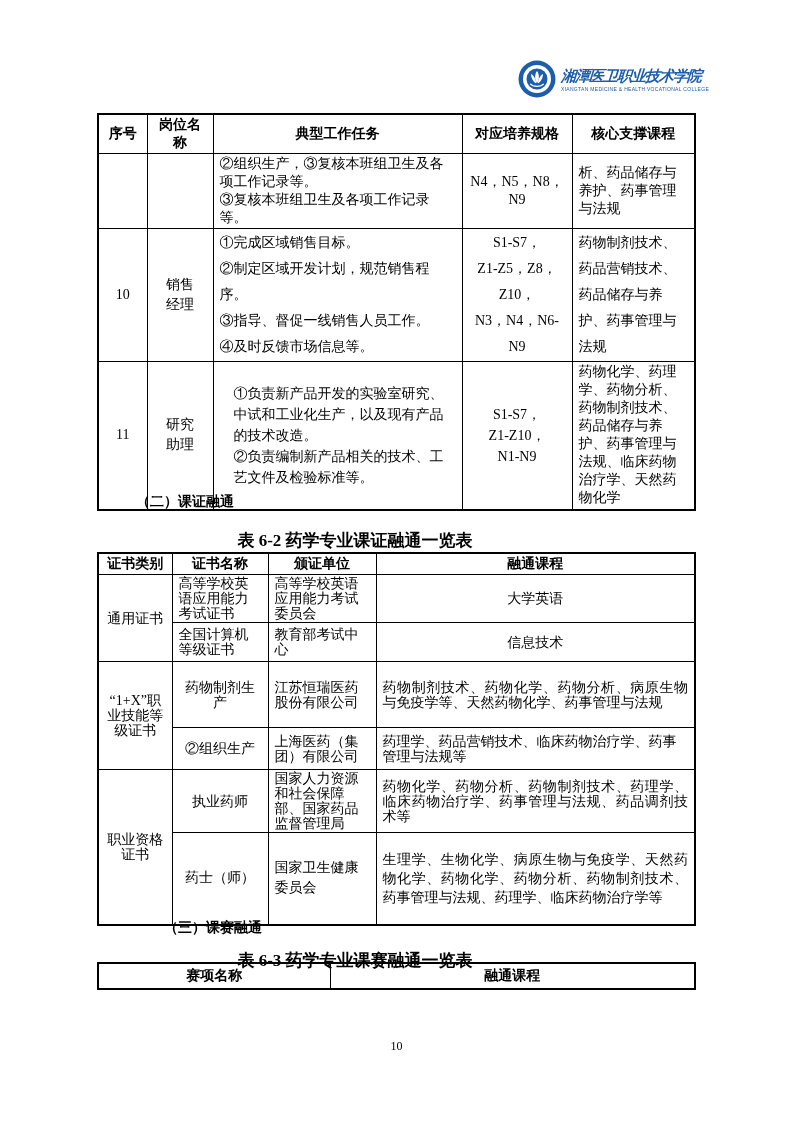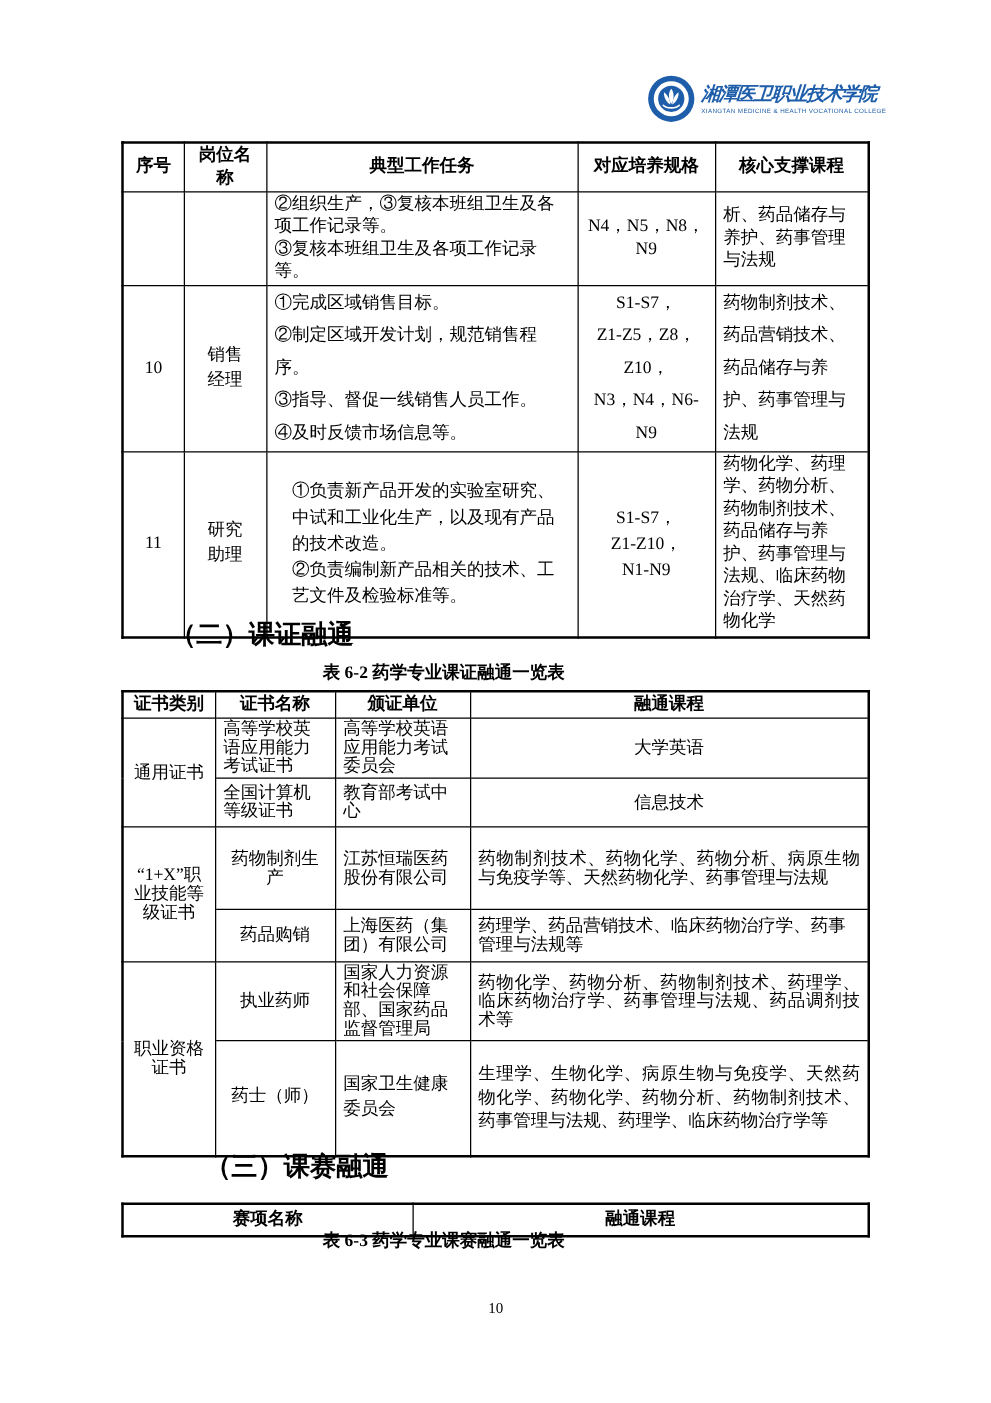--- a/index.html
+++ b/index.html
@@ -46,30 +46,30 @@
   .t1{top:113px;width:597px;}
   .t2{top:552px;width:597px;}
   .t3{top:962px;width:597px;}
   .t2 td{line-height:15px;}
   .lh-lg td{line-height:26px;}
   .lh-sm td{line-height:18px;}
   .c-cat{padding:1px 2px;text-align:center;}
   
   .section-heading{
     position:absolute;left:136px;
-    font-size:21px;font-weight:bold;white-space:nowrap;
+    font-size:14px;font-weight:bold;white-space:nowrap;
   }
   .s2{top:493px;}
   .s3{top:919px;margin-left:28px;}
   .tbl-caption{
     position:absolute;left:355px;transform:translateX(-50%);
-    font-size:14px;font-weight:bold;white-space:nowrap;
+    font-size:17px;font-weight:bold;white-space:nowrap;
   }
   .cap2{top:529px;}
-  .cap3{top:984px;}
+  .cap3{top:949px;}
   .page-number{
     position:absolute;left:0;right:0;top:1039px;
     text-align:center;font-size:12px;
   }
 </style>
 </head>
 <body>
 
 <div class="page">
 
@@ -188,21 +188,21 @@
       <td class="ta-l">教育部考试中心</td>
       <td class="ta-c">信息技术</td>
     </tr>
     <tr style="height:66px">
       <td rowspan="2" class="c-cat ta-l">“1+X”职业技能等级证书</td>
       <td class="ta-c">药物制剂生产</td>
       <td class="ta-l">江苏恒瑞医药股份有限公司</td>
       <td class="ta-j">药物制剂技术、药物化学、药物分析、病原生物与免疫学等、天然药物化学、药事管理与法规</td>
     </tr>
     <tr style="height:42px">
-      <td class="ta-c">药品购销</td>
+      <td class="ta-c">②组织生产</td>
       <td class="ta-l">上海医药（集团）有限公司</td>
       <td class="ta-l">药理学、药品营销技术、临床药物治疗学、药事管理与法规等</td>
     </tr>
     <tr style="height:61px">
       <td rowspan="2" class="c-cat">职业资格证书</td>
       <td class="ta-c">执业药师</td>
       <td class="ta-l">国家人力资源和社会保障部、国家药品监督管理局</td>
       <td class="ta-j">药物化学、药物分析、药物制剂技术、药理学、临床药物治疗学、药事管理与法规、药品调剂技术等</td>
     </tr>
     <tr style="height:92px" class="lh-sm">

